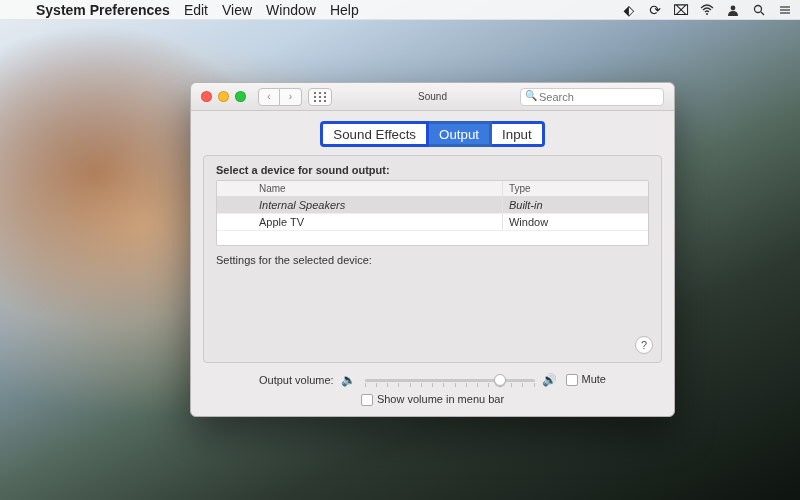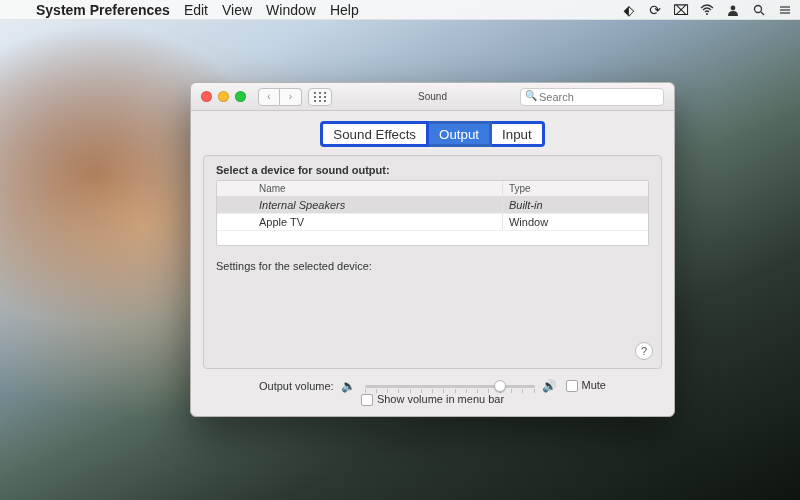--- a/index.html
+++ b/index.html
@@ -68,25 +68,25 @@
   .thead,.trow{ display:flex; }
   .thead{ background:#f4f2f2; border-bottom:1px solid #ddd; font-size:10px; color:#555;}
   .cell{ padding:2px 6px; }
   .c-name{ flex:0 0 58%; border-right:1px solid #e4e2e2;margin-left:36px;}
   .c-type{ flex:1;}
   .trow{ border-bottom:1px solid #eee; font-size:11px;}
   .trow.sel{ background:#dedcdc;font-style:italic;}
   .trow:last-child{border-bottom:none}
   .table .spacer{height:14px}
 
-  .settings-label{ margin-top:14px; }
+  .settings-label{ margin-top:8px; }
   .no-controls{ text-align:center; margin-top:18px; color:#333;}
   .helpbtn{ position:absolute; right:8px; bottom:8px; width:18px;height:18px;border-radius:50%;border:1px solid #bdbbbb;background:#fff;color:#555;font-size:11px;display:flex;align-items:center;justify-content:center;}
 
-  .footer{ padding:0 0 10px; display:flex; flex-direction:column; align-items:center; font-size:11px; color:#333; }
+  .footer{ padding:0 0 10px; display:flex; flex-direction:column; align-items:center; font-size:11px; color:#333; gap:6px;}
   .volrow{ display:flex; align-items:center; gap:8px;}
   .slider{ width:170px; position:relative; height:14px;}
   .slider .track{ position:absolute; left:0; right:0; top:6px; height:3px; background:#c9c7c7; border-radius:2px;}
   .slider .knob{ position:absolute; top:1px; width:12px;height:12px;border-radius:50%;background:#fff;border:1px solid #b5b3b3;box-shadow:0 1px 1px rgba(0,0,0,.2);}
   .slider .ticks{position:absolute;left:0;right:0;top:10px;display:flex;justify-content:space-between}
   .slider .ticks i{width:1px;height:4px;background:#c0bebe;display:block}
   .chk{ width:12px;height:12px;border:1px solid #a7a5a5;border-radius:2px;background:#fff;display:inline-block;vertical-align:middle;margin-right:4px;}
   .spk{font-size:12px;color:#6d6b6b}
 </style>
 </head>

